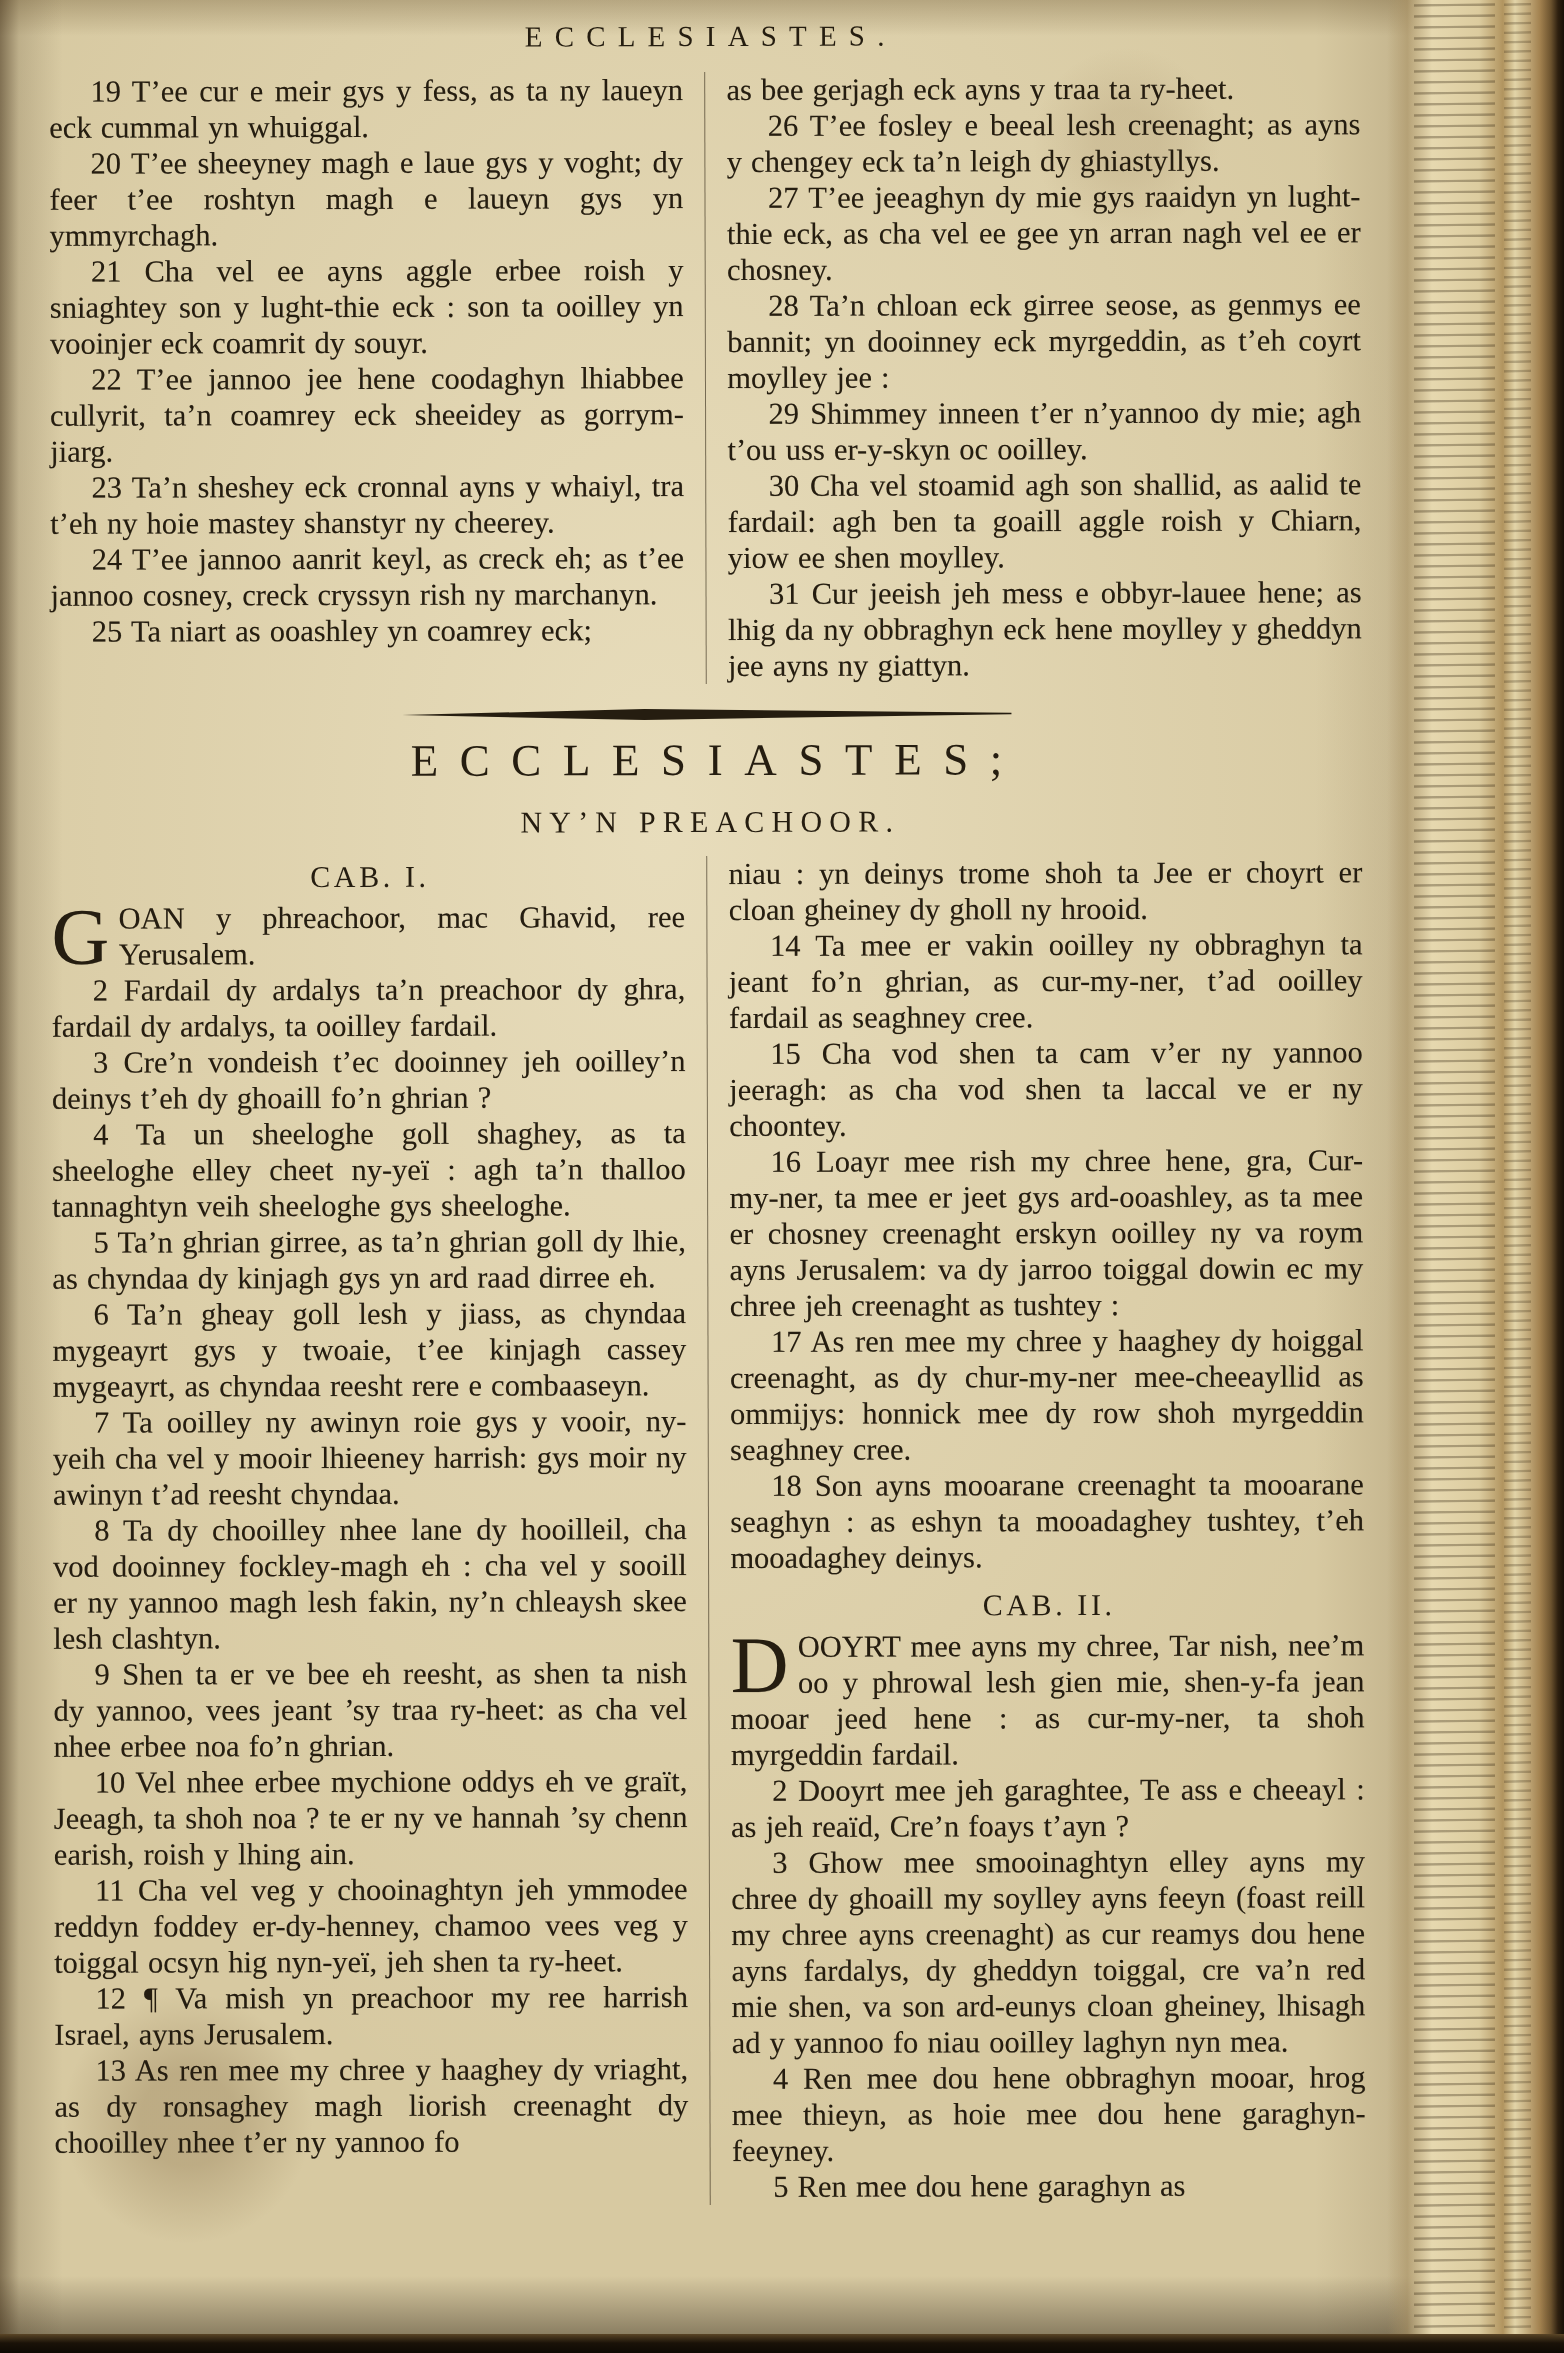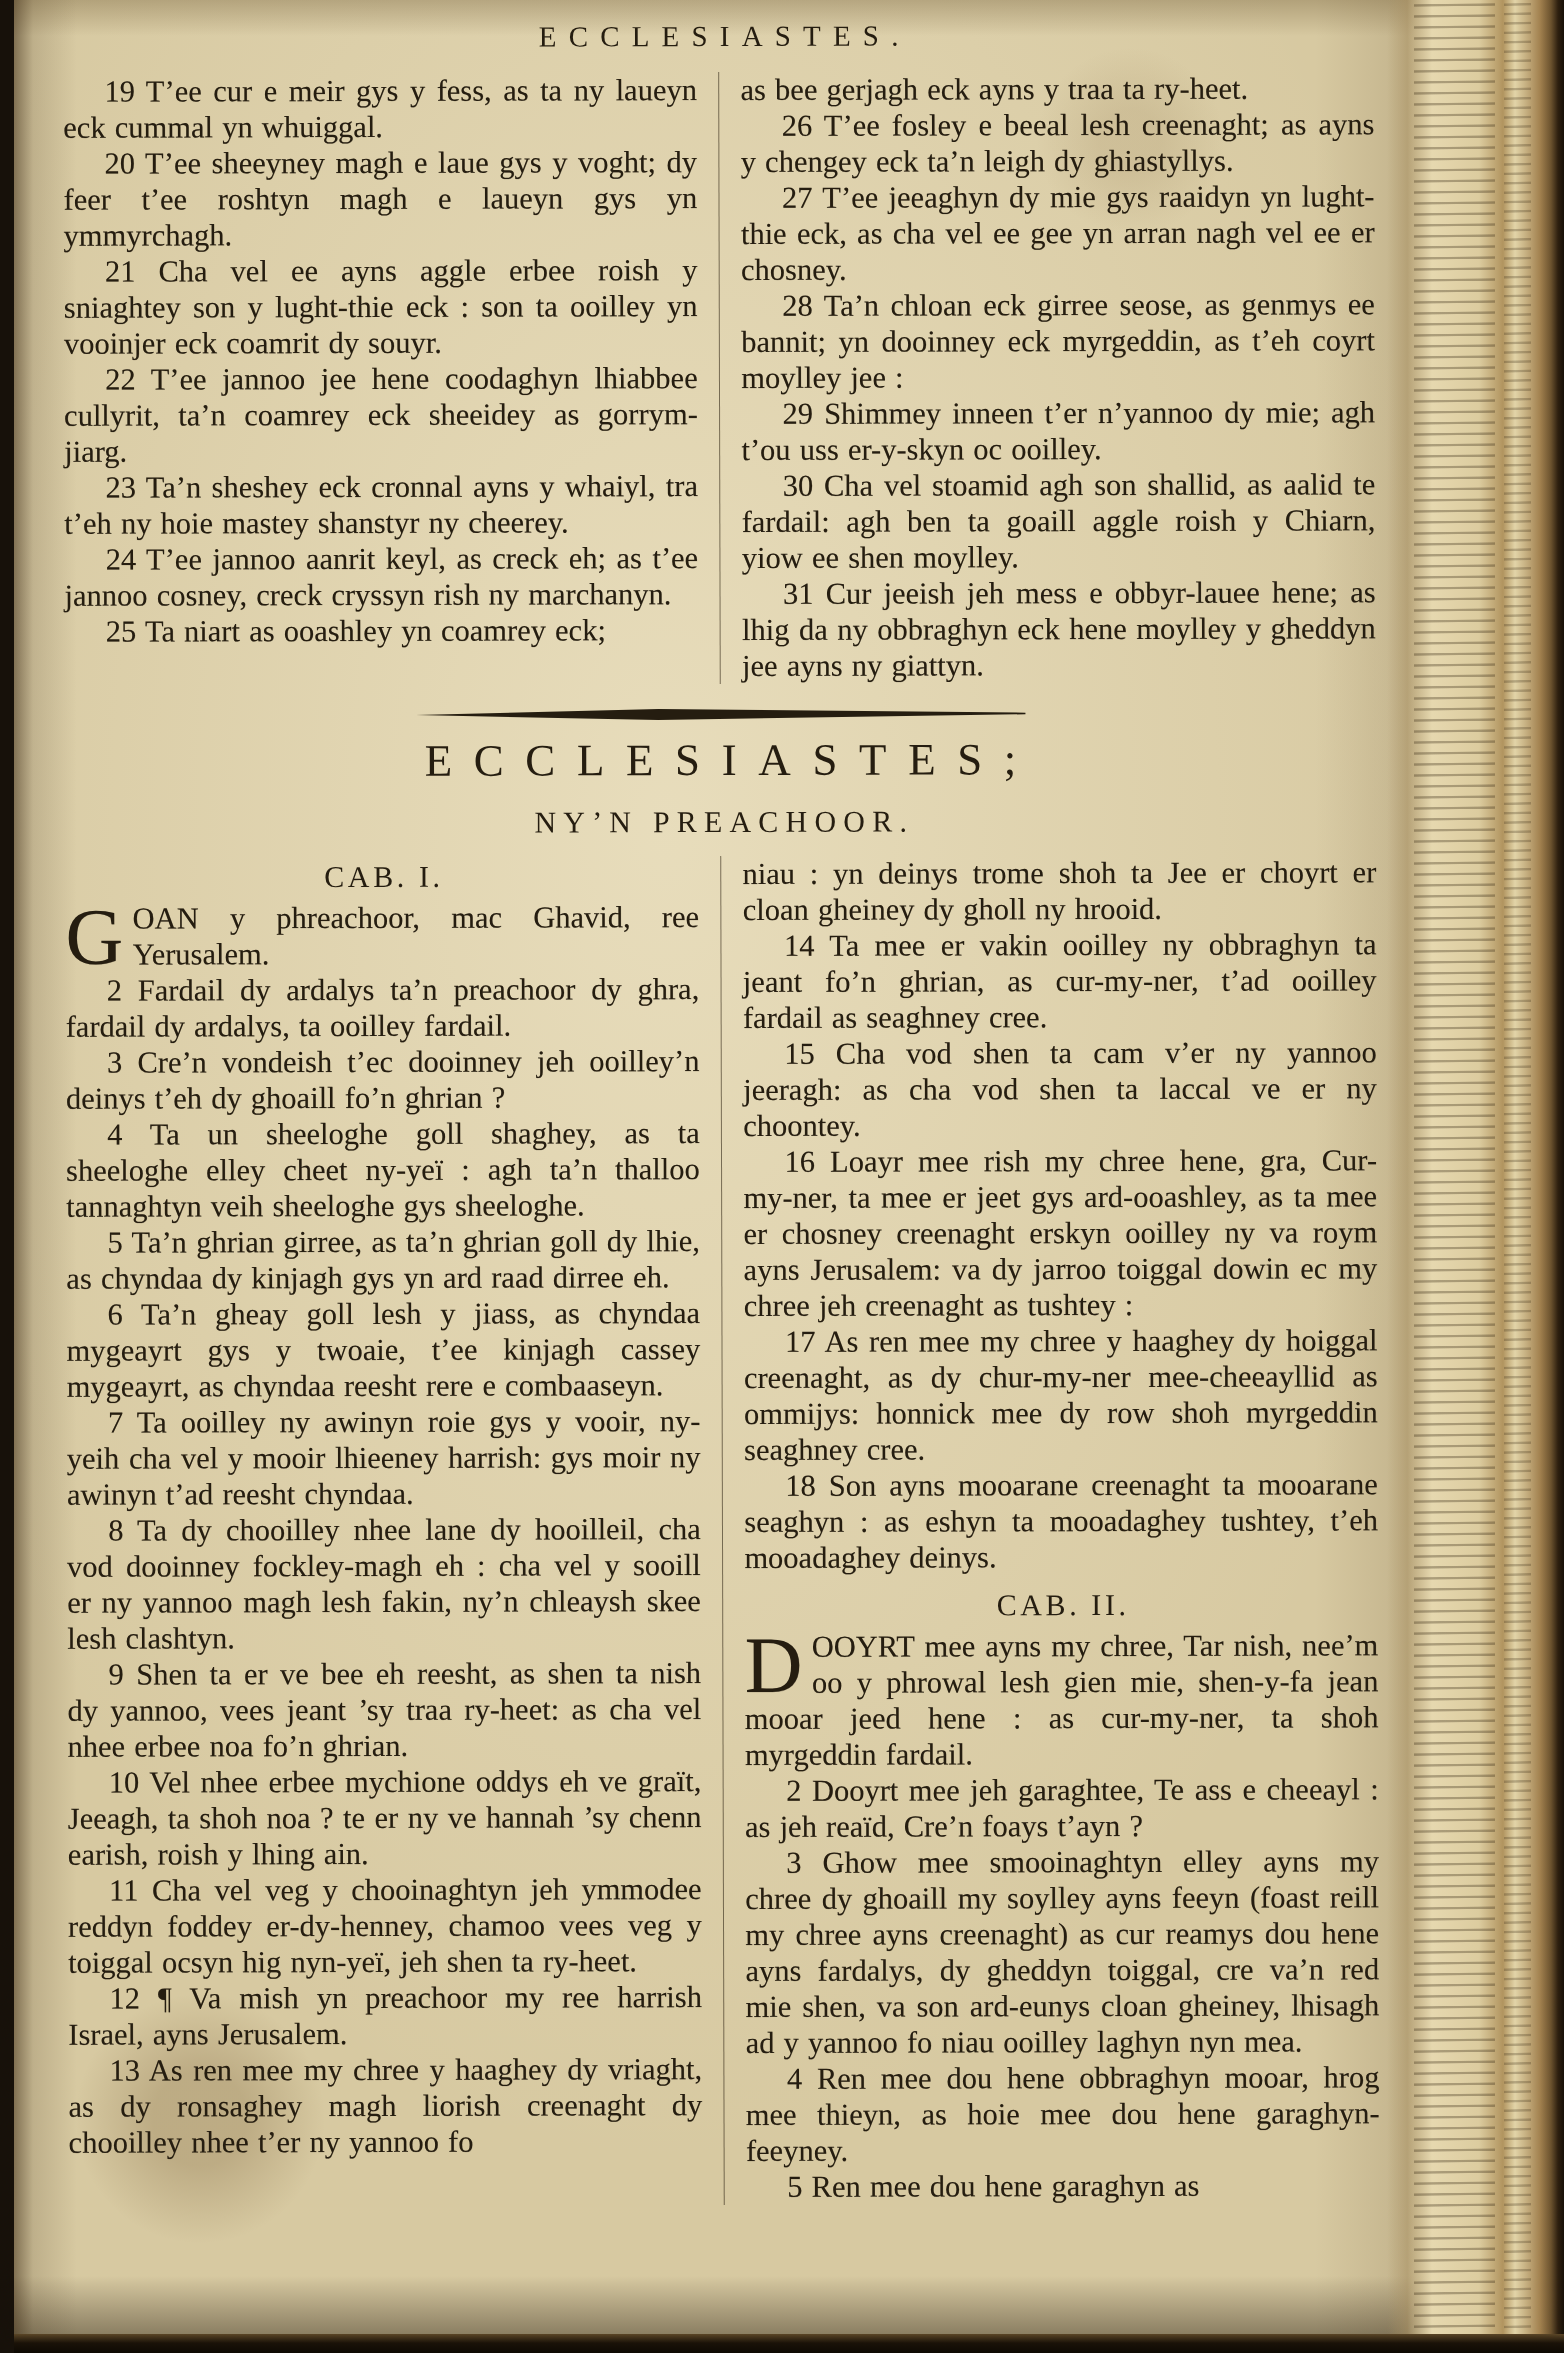--- a/index.html
+++ b/index.html
@@ -13,21 +13,20 @@
     position: absolute; inset: 0;
     background-color: #d7c9a1;
     background-image:
       radial-gradient(circle at 12% 90%, rgba(96,68,30,0.22) 0 47px, rgba(96,68,30,0) 125px),
       radial-gradient(circle at 72% 6%, rgba(116,86,44,0.12) 0 31px, rgba(116,86,44,0) 94px),
       linear-gradient(90deg, rgba(58,40,18,0.55) 0px, rgba(58,40,18,0.16) 19px, rgba(58,40,18,0) 63px),
       linear-gradient(180deg, rgba(100,78,40,0.32) 0px, rgba(100,78,40,0) 36px),
       linear-gradient(0deg, rgba(30,20,8,0.55) 0px, rgba(30,20,8,0) 78px),
       linear-gradient(270deg, rgba(90,66,32,0.42) 0px, rgba(90,66,32,0) 250px),
       radial-gradient(ellipse at 42% 35%, rgba(248,240,214,0.5) 0%, rgba(248,240,214,0) 62%);
-    margin-left: 14px;
   }
   .content {
     position: absolute; left: 49px; top: 9.4px; width: 1311px;
     color: #251d10;
     transform: rotate(-0.15deg); transform-origin: 50% 0;
   }
   .running-head {
     text-align: center; font-size: 29px; font-weight: normal;
     letter-spacing: 0.42em; text-indent: 0.42em;
     margin: 11px 0 19px 0;

